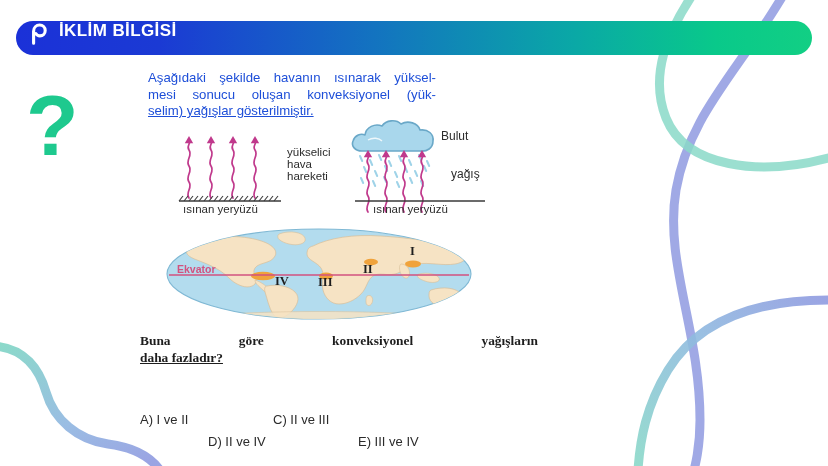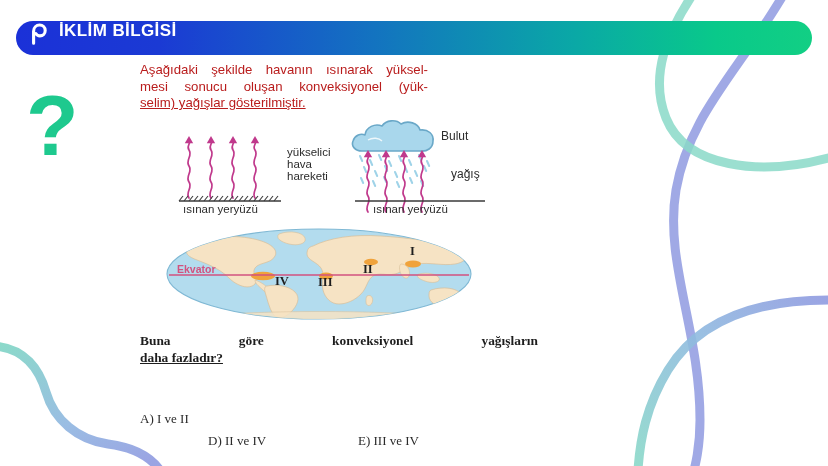--- a/index.html
+++ b/index.html
@@ -76,24 +76,24 @@
   .content {
     position: absolute;
     left: 140px;
     top: 62px;
     width: 400px;
   }
   .intro-text {
     font-family: "Liberation Sans", sans-serif;
     font-size: 13.2px;
     line-height: 16.5px;
-    color: #b91c1c;
+    color: #1d4ed8;
     text-align: justify;
     width: 288px;
-    margin: 0;
+    margin: 8px;
   }
   .intro-text .ln {
     display: block;
     text-align: justify;
     text-align-last: justify;
   }
   .intro-text .ln.last {
     text-align-last: left;
     text-decoration: underline;
   }
@@ -139,21 +139,21 @@
   .question .ln.last .u {
     text-decoration: underline;
   }
 
   
   .options {
     position: absolute;
     left: 140px;
     top: 408px;
     width: 400px;
-    font-family: Liberation Serif, serif;
+    font-family: Liberation Sans, sans-serif;
     font-size: 13px;
     color: #2b2b2b;
   }
   .opt-row {
     display: flex;
     height: 22px;
     align-items: center;
   }
   .opt-row.row1 .opt { width: 133px; }
   .opt-row.row2 { padding-left: 68px; }
@@ -367,20 +367,21 @@
   </div>
 
   <div class="question">
     <span class="ln">Buna göre konveksiyonel yağışların</span>
     <span class="ln last"><span class="u">daha fazladır?</span></span>
   </div>
 
   <div class="options">
     <div class="opt-row row1">
       <span class="opt">A) I ve II</span>
+      <span class="opt">C) II ve III</span>
     </div>
     <div class="opt-row row2">
       <span class="opt">D) II ve IV</span>
       <span class="opt">E) III ve IV</span>
     </div>
   </div>
 
 </div>
 
 </body></html>

